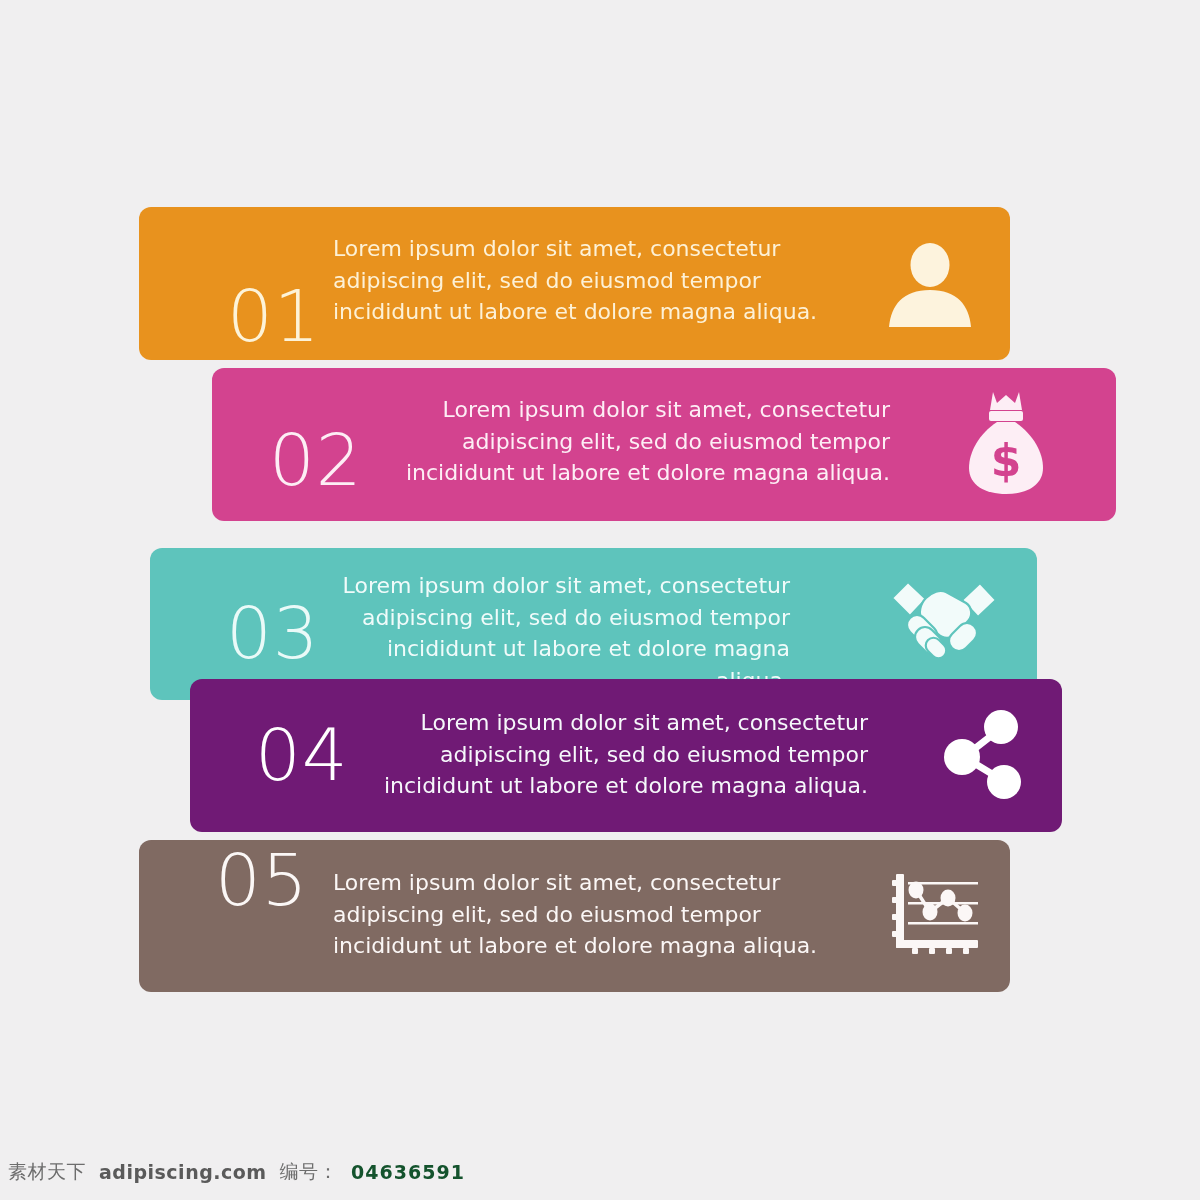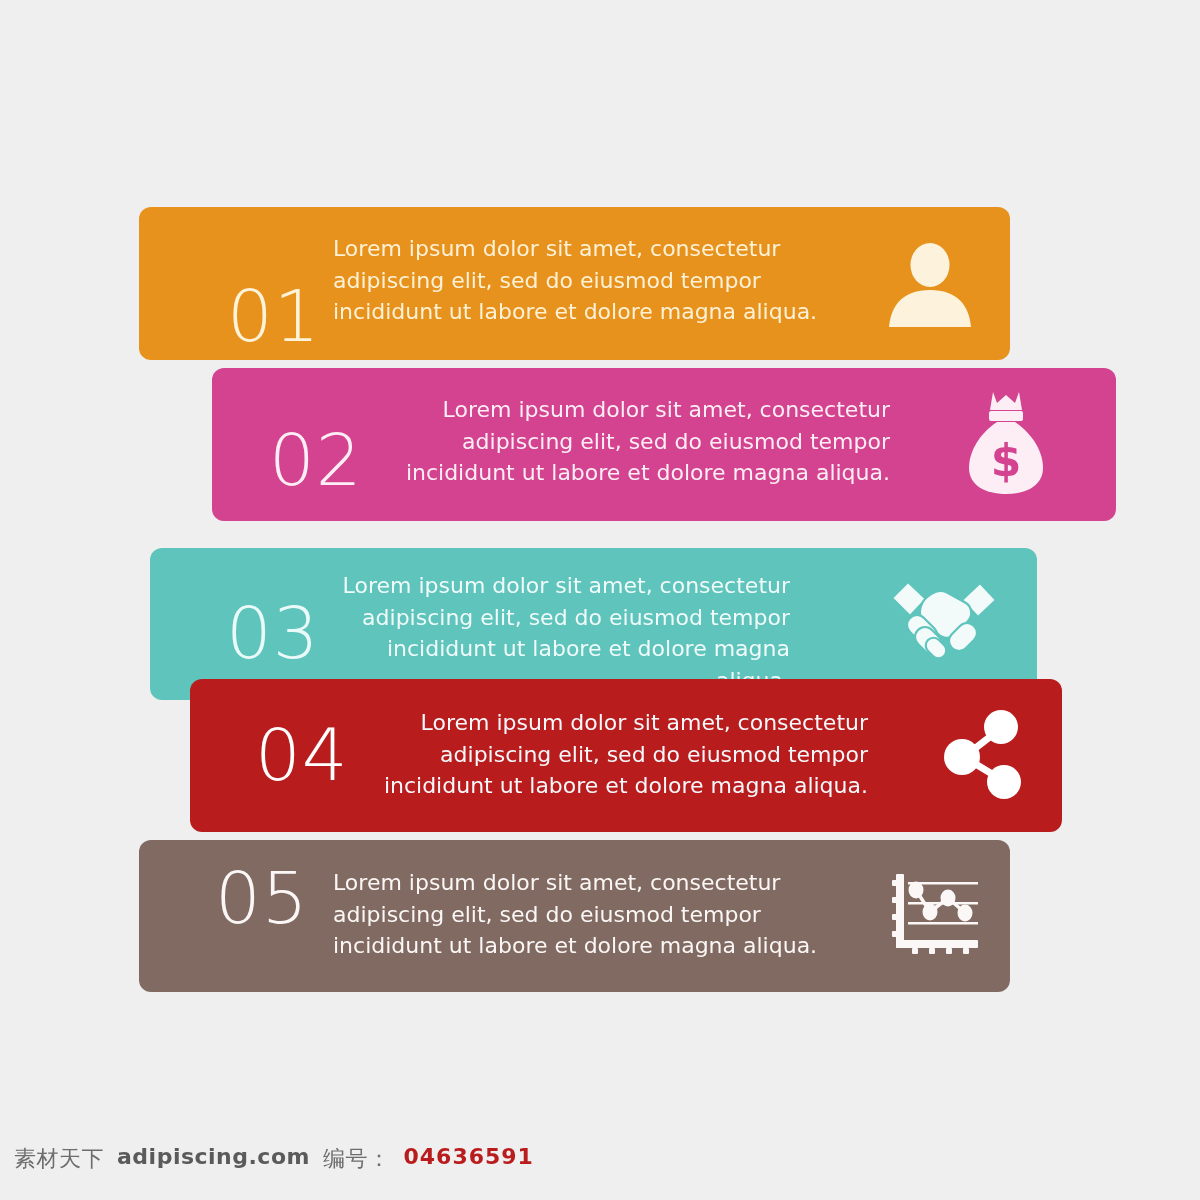--- a/index.html
+++ b/index.html
@@ -88,53 +88,54 @@
     background: #5ec4bc;
     margin-top: 20px;
   }
   #bar-3 .bar-number { left: 76px; top: 49px; color: #eafaf8; }
   #bar-3 .bar-text { left: 190px; top: 22px; color: #f0fbfa; text-align: right; width: 450px; }
   #bar-3 .bar-icon { left: 738px; top: 26px; width: 112px; height: 90px; }
 
   
   #bar-4 {
     left: 190px; top: 679px; width: 872px; height: 153px;
-    background: #b91c1c;
+    background: #701a75;
   }
   #bar-4 .bar-number { left: 65px; top: 40px; color: #ffffff; }
   #bar-4 .bar-text { left: 190px; top: 28px; color: #f6f8fb; text-align: right; width: 488px; }
   #bar-4 .bar-icon { left: 752px; top: 28px; width: 86px; height: 95px; }
 
   
   #bar-5 {
     left: 139px; top: 840px; width: 871px; height: 152px;
     background: #806a62;
   }
-  #bar-5 .bar-number { left: 76px; top: 22px; color: #fbf7f6; }
+  #bar-5 .bar-number { left: 76px; top: 4px; color: #fbf7f6; }
   #bar-5 .bar-text { left: 194px; top: 27px; color: #fbf7f6; text-align: left; }
   #bar-5 .bar-icon { left: 753px; top: 30px; width: 88px; height: 87px; }
 
   
   #watermark {
     position: absolute;
     left: 0;
     bottom: 0;
     width: 1200px;
     height: 56px;
     display: flex;
-    padding-left: 14px;
+    align-items: center;
+    padding-left: 8px;
     box-sizing: border-box;
-    font-size: 22px;
+    font-size: 19px;
     color: #6d6d6d;
     letter-spacing: 0.5px;
     font-family: "DejaVu Sans", sans-serif;
   }
   #watermark .wm-part { margin-right: 13px; white-space: nowrap; }
   #watermark .wm-domain { font-weight: bold; color: #5a5a5a; }
-  #watermark .wm-code { font-weight: bold; color: #b91c1c; letter-spacing: 1px; }
+  #watermark .wm-code { font-weight: bold; color: #14532d; letter-spacing: 1px; }
 </style>
 </head>
 <body>
 
 <div id="infographic">
 
   <div class="bar" id="bar-1">
     <div class="bar-inner">
       <div class="bar-number">01</div>
       <div class="bar-text">Lorem ipsum dolor sit amet, consectetur

